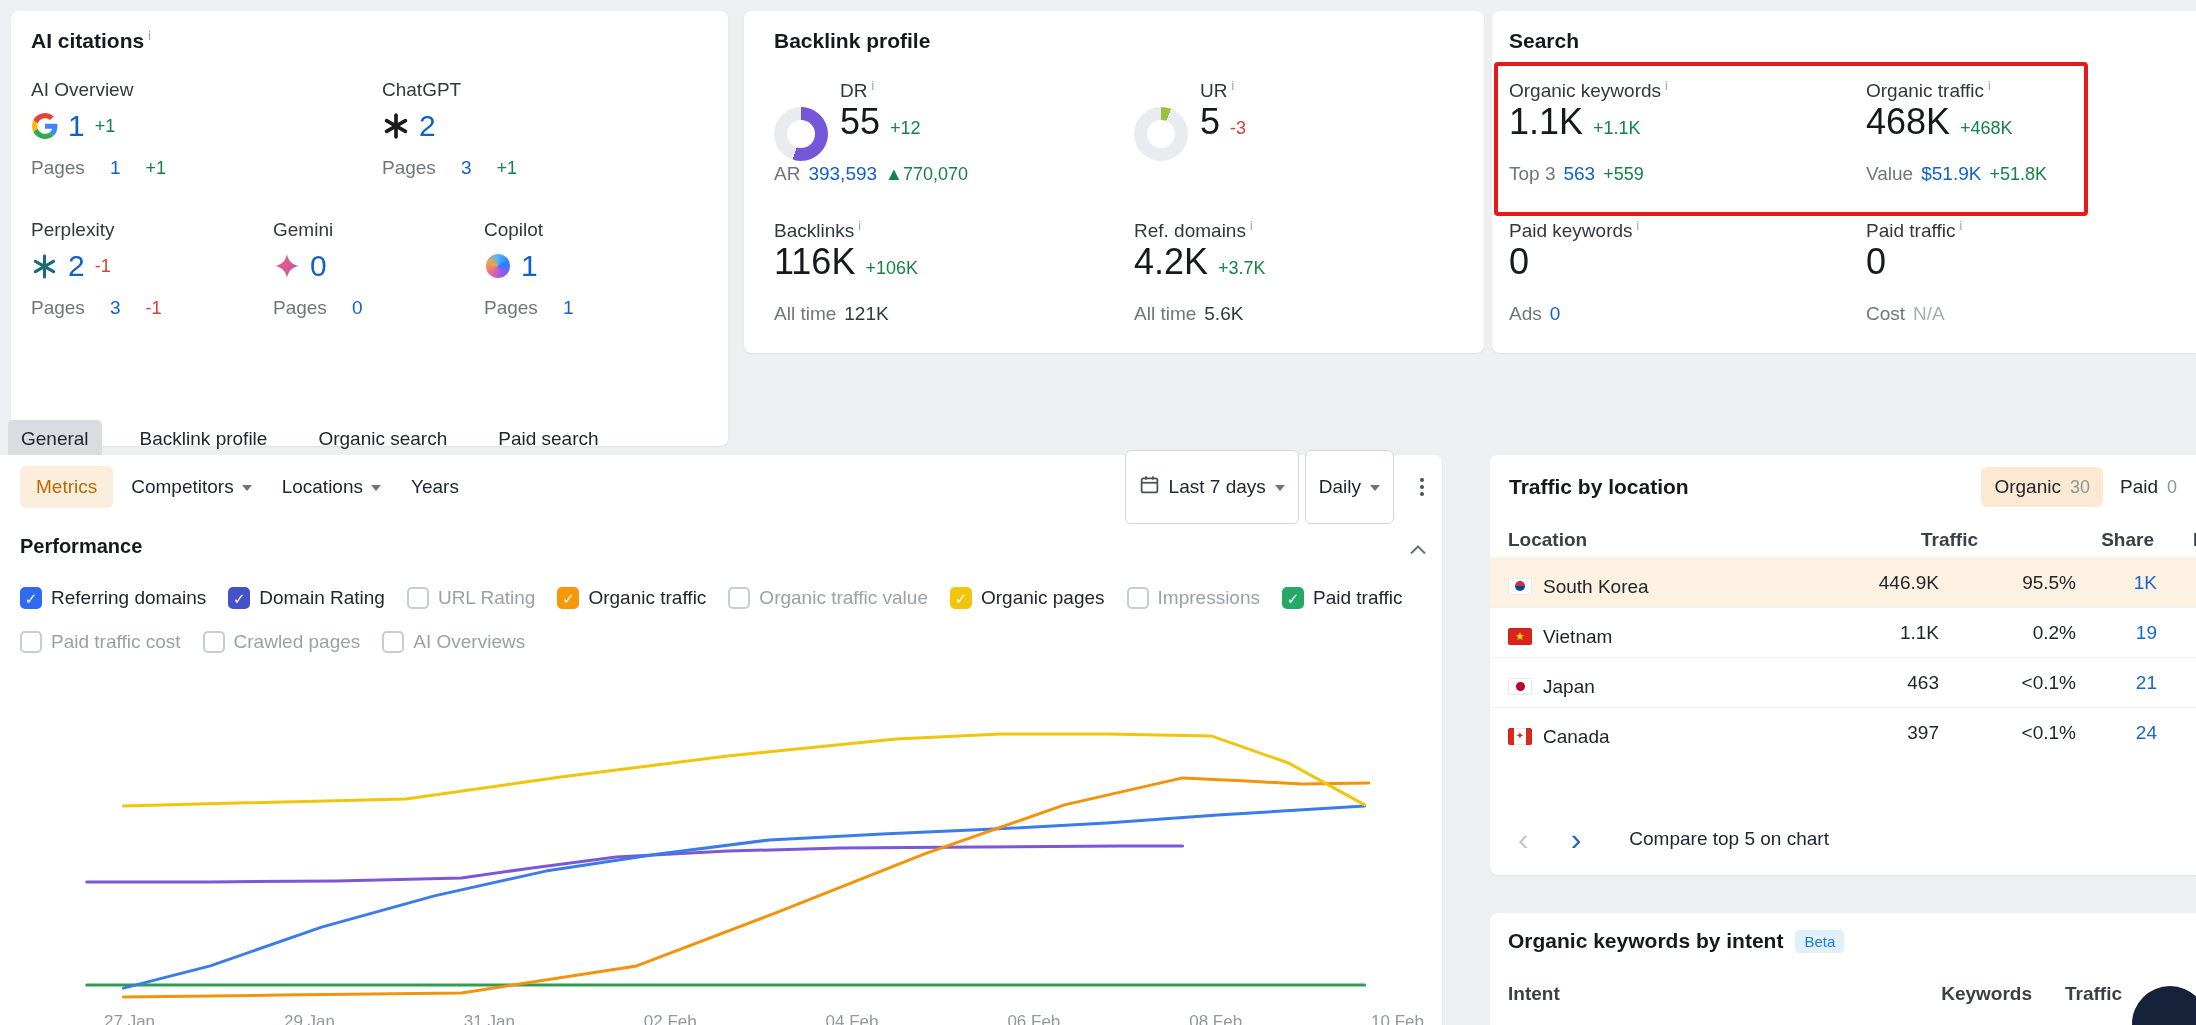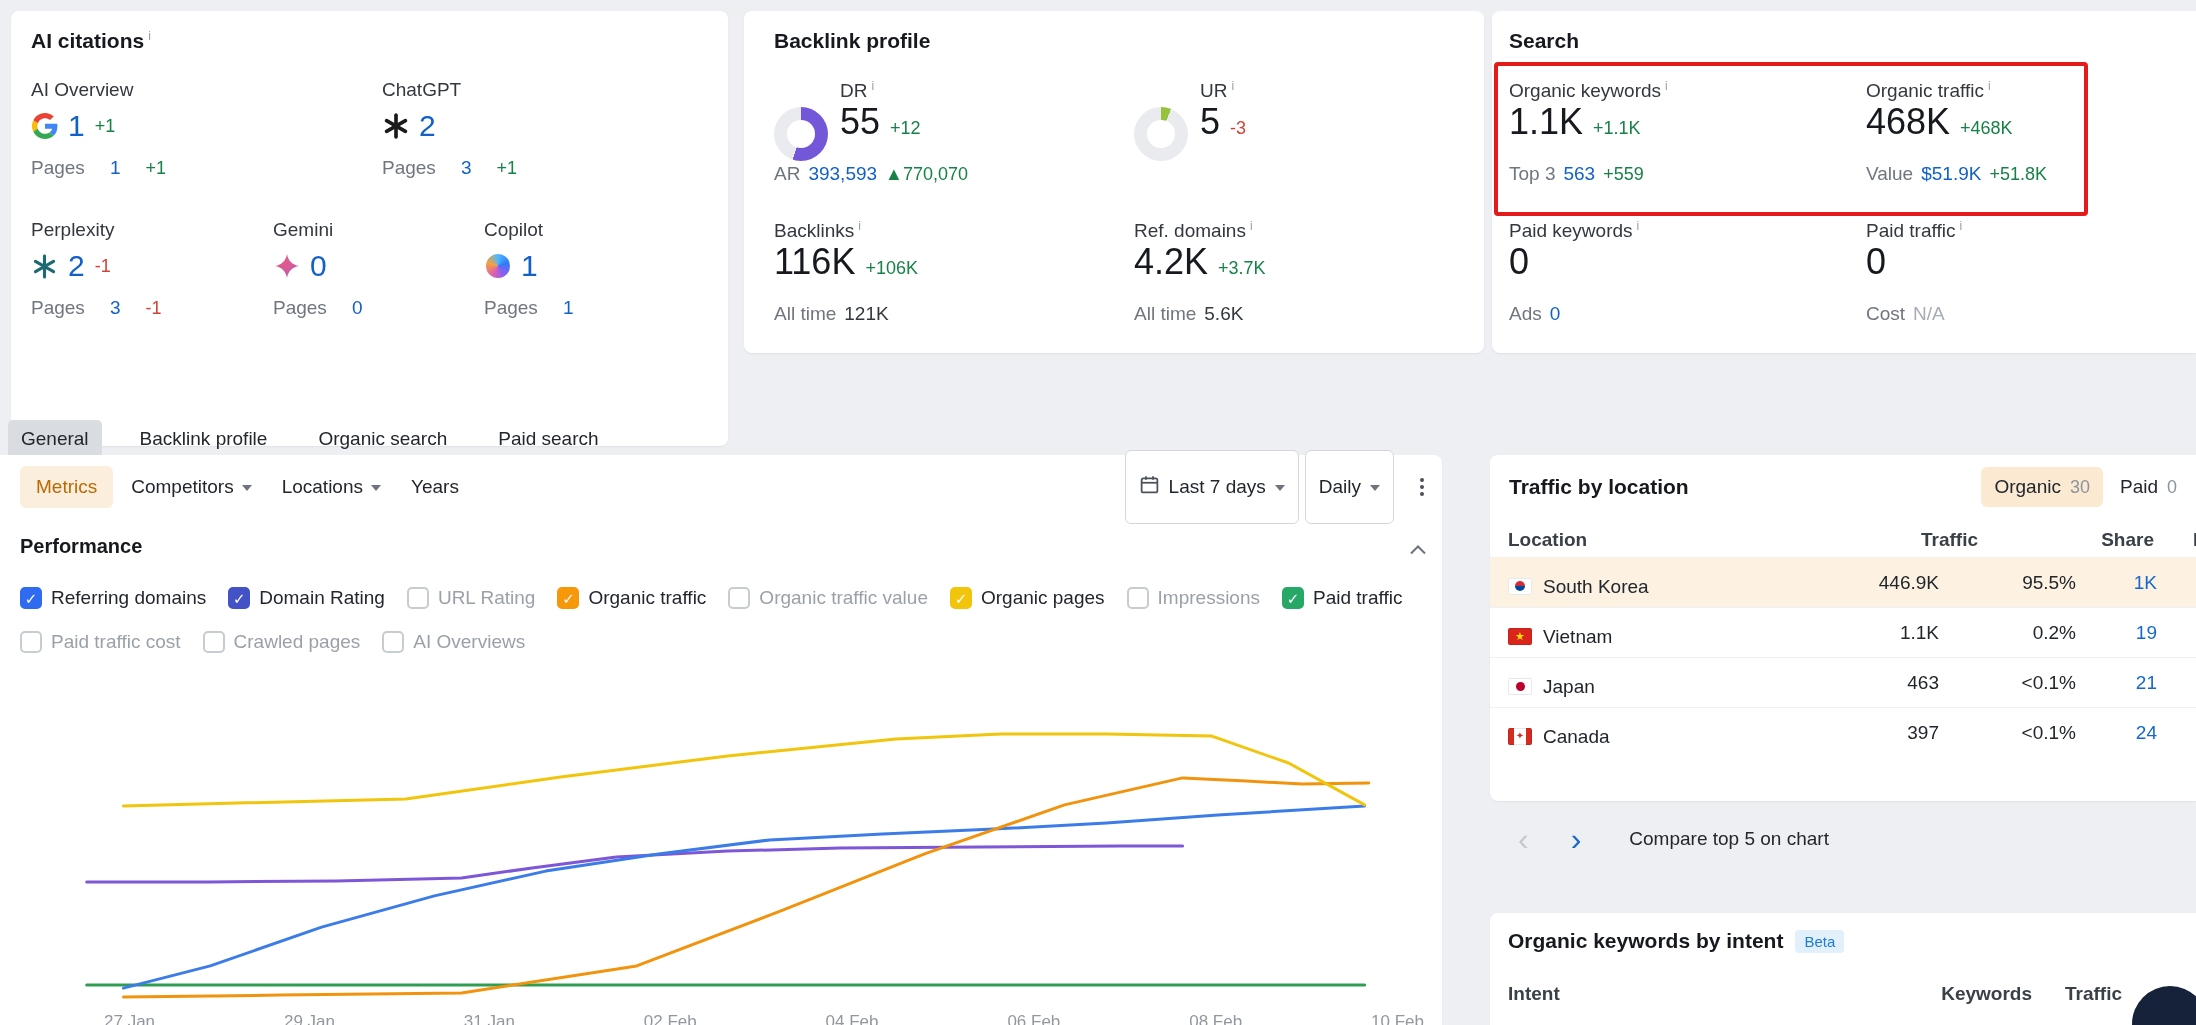--- a/index.html
+++ b/index.html
@@ -67,21 +67,21 @@
   .cb{width:22px;height:22px;border:2px solid #c6ccd2;border-radius:5px;background:#fff;box-sizing:border-box;
       display:flex;align-items:center;justify-content:center;flex:none;}
   .metric.on .cb::after{content:"✓";color:#fff;font-size:15px;font-weight:700;line-height:1;}
   .mlabel{font-size:19px;color:#9aa1a9;}
   .metric.on .mlabel{color:#22272e;}
   #perf-chart{position:absolute;left:84px;top:252px;}
   .xticks{position:absolute;left:104px;top:1012px;width:1320px;display:flex;justify-content:space-between;
           font-size:17px;color:#9298a0;z-index:3;}
 
   
-  #card-loc{left:1490px;top:455px;width:706px;height:346px;border-radius:8px 0 0 8px;}
+  #card-loc{left:1490px;top:455px;width:706px;height:420px;border-radius:8px 0 0 8px;}
   .loc-title{position:absolute;left:19px;top:20px;font-size:21px;font-weight:700;color:#16191d;}
   .seg{position:absolute;right:6px;top:12px;display:flex;align-items:center;gap:4px;}
   .seg-btn{display:flex;align-items:baseline;gap:9px;font-size:19px;padding:9px 13px;border-radius:6px;color:#22272e;white-space:nowrap;}
   .seg-btn .cnt{font-size:18px;color:#8c949c;}
   .seg-btn.active{background:#fbe9d2;}
   .ttable{position:absolute;left:0;right:0;top:68px;}
   .thead,.trow{display:grid;grid-template-columns:291px 140px 137px 81px;align-items:center;padding:0 18px;}
   .thead{height:34px;font-size:19px;font-weight:700;color:#3a4047;gap:39px;}
   .trow{height:49px;border-top:1px solid #eef0f2;font-size:19px;color:#21262c;}
   .trow.hl{background:#fdf2e2;border-top-color:#fdf2e2;}

